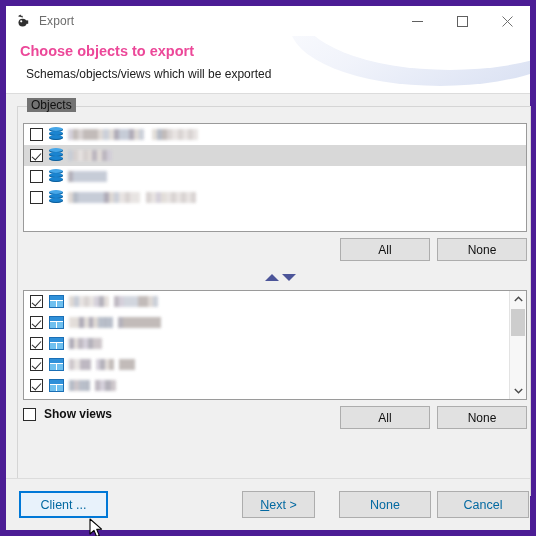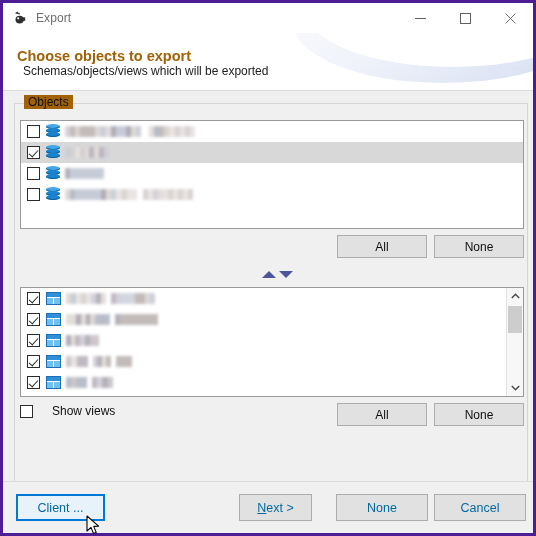--- a/index.html
+++ b/index.html
@@ -13,21 +13,21 @@
     font-family: "Liberation Sans", sans-serif;
     background: #ffffff;
   }
 
   #window {
     position: absolute;
     left: 0; top: 0;
     width: 536px;
     height: 536px;
     box-sizing: border-box;
-    border: 3px solid #4c1d95;
+    border: 6px solid #4c1d95;
     background: #f0f0f0;
     display: flex;
     flex-direction: column;
   }
 
   
   #titlebar {
     position: relative;
     height: 30px;
     flex: 0 0 30px;
@@ -86,24 +86,24 @@
     right: -70px;
     top: -86px;
     width: 300px;
     height: 120px;
     border-radius: 50%;
     background: #ffffff;
   }
   #header-title {
     position: absolute;
     left: 14px;
-    top: 15px;
+    top: 7px;
     font-size: 14.5px;
     font-weight: bold;
-    color: #a16207;
+    color: #ec4899;
   }
   #header-sub {
     position: absolute;
     left: 20px;
     top: 31px;
     font-size: 12px;
     color: #202020;
   }
 
   
@@ -119,21 +119,21 @@
     top: 12px;
     width: 514px;
     height: 390px;
     box-sizing: border-box;
     border: 1px solid #d5d5d5;
   }
   #objects-legend {
     position: absolute;
     left: 9px;
     top: -9px;
-    background: #a16207;
+    background: #737373;
     padding: 0 4px;
     font-size: 12px;
     color: #101010;
   }
 
   .listbox {
     position: absolute;
     box-sizing: border-box;
     border: 1px solid #9a9a9a;
     background: #ffffff;
@@ -278,21 +278,22 @@
   #show-views-wrap {
     position: absolute;
     left: 5px;
     top: 300px;
     display: flex;
     align-items: center;
   }
   #show-views-label {
     font-size: 12px;
     color: #101010;
-    margin-left: 13px;
+    margin-left: 2px;
+    font-weight: bold;
   }
 
   
   .scrollbar {
     position: absolute;
     right: 0;
     top: 0;
     bottom: 0;
     width: 16px;
     background: #f7f7f7;

